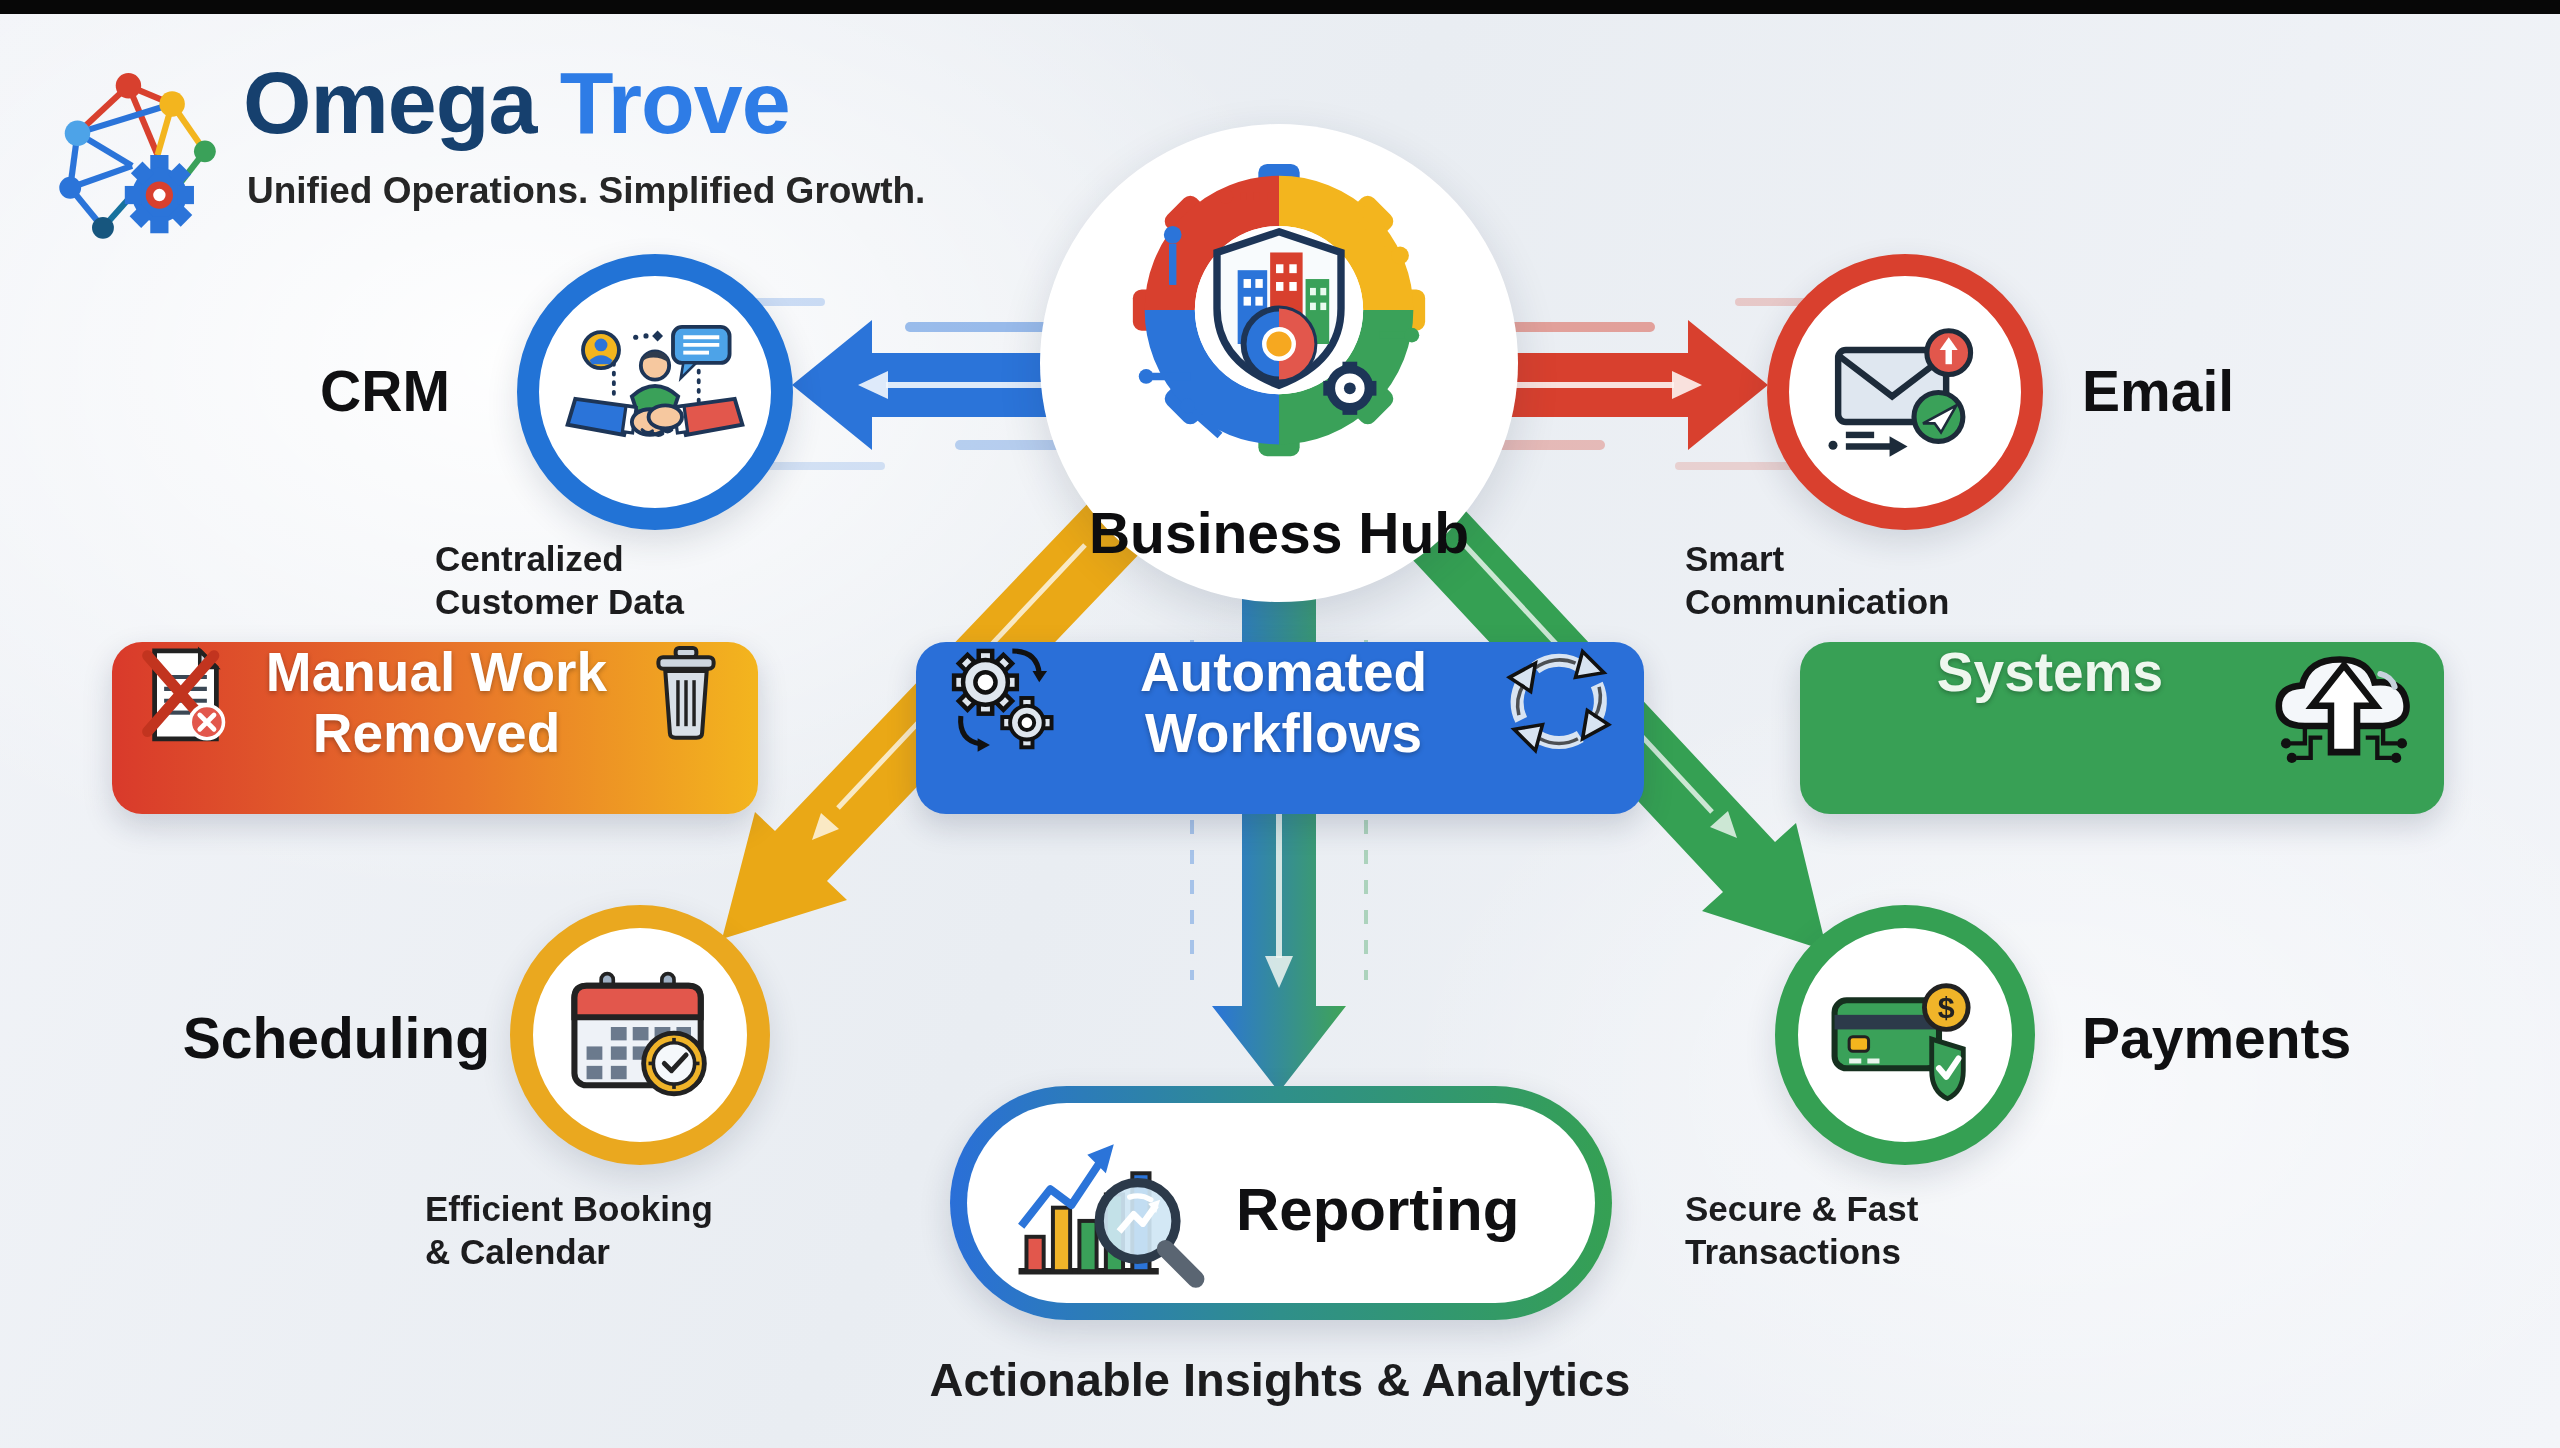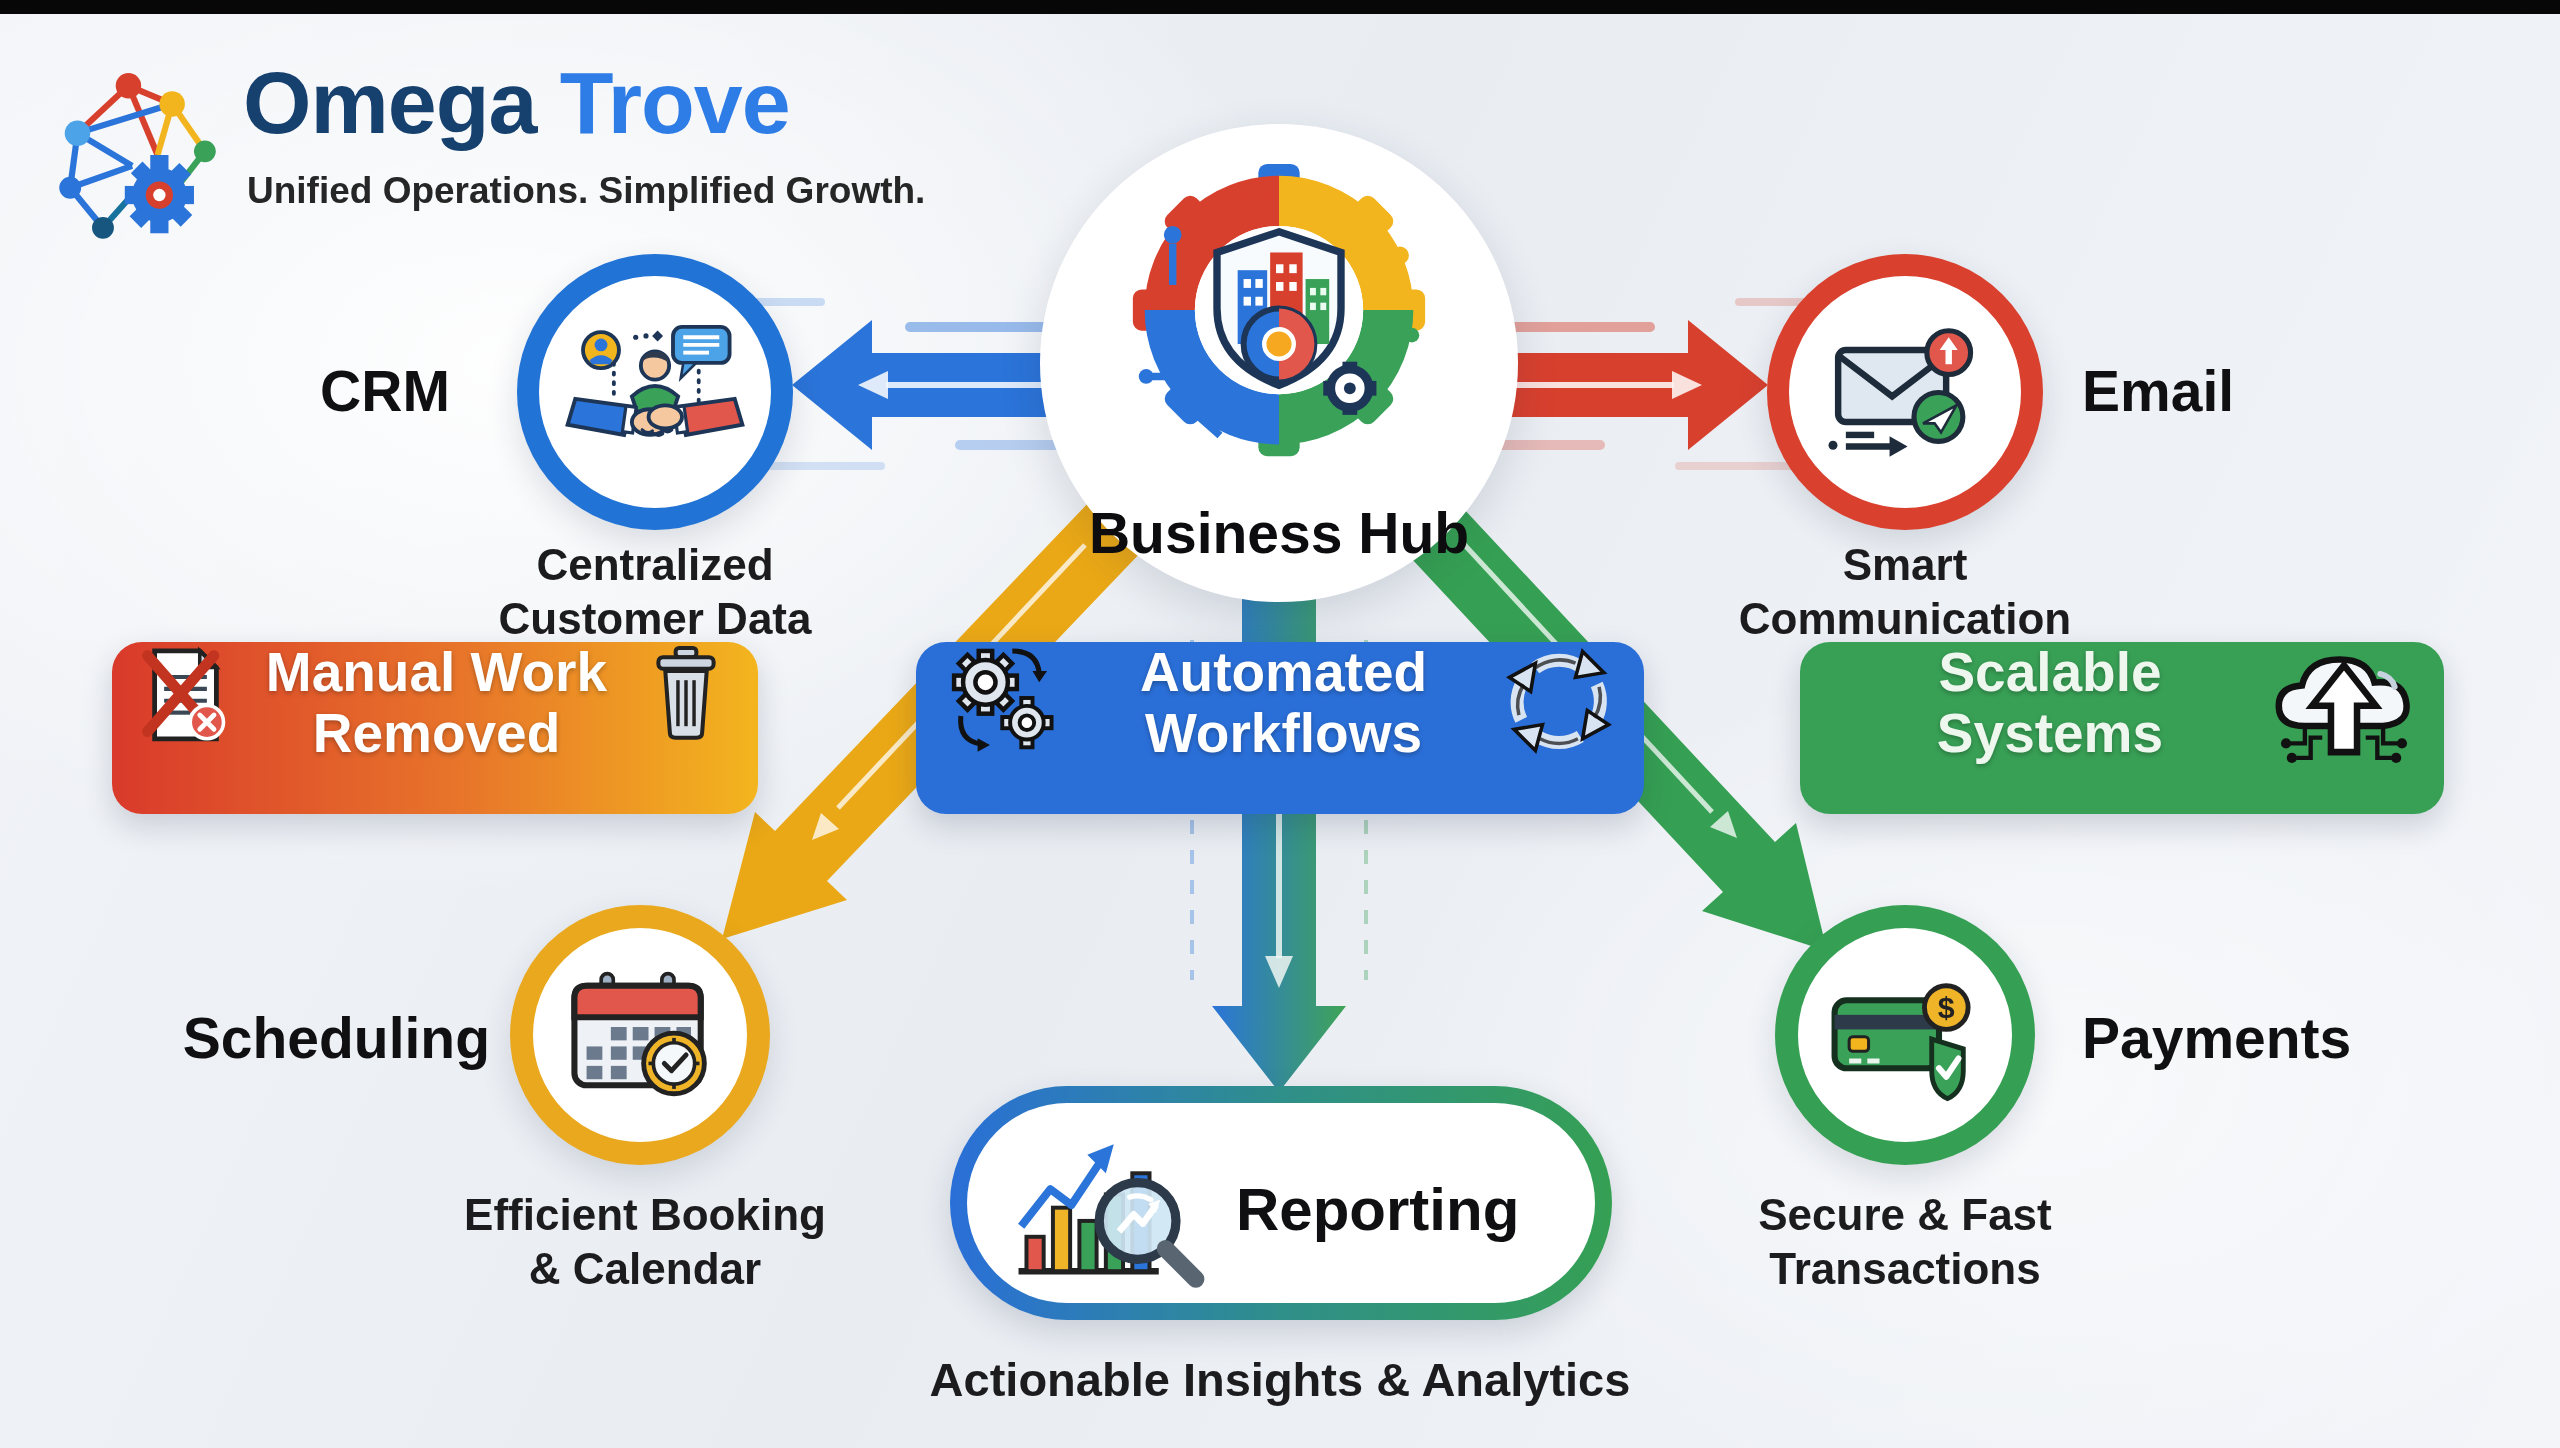--- a/index.html
+++ b/index.html
@@ -30,21 +30,21 @@
     display:flex;align-items:center;justify-content:center;box-shadow:0 12px 32px rgba(25,40,70,.14);z-index:2;}
   .ring-crm{left:517px;top:254px;width:276px;height:276px;border:22px solid #2273d6;}
   .ring-email{left:1767px;top:254px;width:276px;height:276px;border:22px solid #d9402e;}
   .ring-scheduling{left:510px;top:905px;width:260px;height:260px;border:23px solid #eaa81f;}
   .ring-payments{left:1775px;top:905px;width:260px;height:260px;border:23px solid #35a053;}
   .node-label{position:absolute;font-size:57px;font-weight:800;color:#101012;z-index:4;}
   .label-crm{left:275px;top:358px;width:220px;text-align:center;}
   .label-email{left:2082px;top:358px;width:330px;text-align:left;}
   .label-scheduling{left:160px;top:1005px;width:330px;text-align:right;}
   .label-payments{left:2082px;top:1005px;width:380px;text-align:left;}
-  .caption{position:absolute;font-size:44px;font-weight:600;color:#1c1c1e;text-align:center;line-height:1.22;z-index:4;}
+  .caption{position:absolute;font-size:35px;font-weight:600;color:#1c1c1e;line-height:1.22;z-index:4;}
   .caption span{display:block;}
   .cap-crm{left:435px;top:538px;width:440px;}
   .cap-email{left:1685px;top:538px;width:440px;}
   .cap-scheduling{left:425px;top:1188px;width:440px;}
   .cap-payments{left:1685px;top:1188px;width:440px;}
 
   
   .banner{position:absolute;top:642px;height:172px;border-radius:30px;display:flex;align-items:flex-start;
     box-shadow:0 12px 30px rgba(25,40,70,.18);z-index:3;box-sizing:border-box;}
   .banner-text{flex:1;text-align:center;font-size:55px;font-weight:800;color:#fff;line-height:1.1;
@@ -414,21 +414,20 @@
         <path d="M30 22 A34 34 0 0 1 64 18" opacity="0.7"></path>
         <path d="M84 38 A34 34 0 0 1 80 64" opacity="0.7"></path>
         <path d="M66 82 A34 34 0 0 1 34 82" opacity="0.7"></path>
         <path d="M16 62 A34 34 0 0 1 20 36" opacity="0.7"></path>
       </g>
     </svg>
   </div>
 
   <div class="banner banner-scalable" style="background: rgb(56, 160, 85);">
     <div class="banner-text">
-      <span>Scalable</span>
       <span>Systems</span>
     </div>
     <svg width="160" height="142" viewBox="0 0 110 98">
       <path d="M28 58 Q10 58 10 44 Q10 31 26 30 Q30 12 52 12 Q72 12 76 28 Q96 26 98 42 Q100 56 82 58 Z" fill="#f4f7fa" stroke="#111" stroke-width="4.5"></path>
       <path d="M80 22 q8 2 10 9" stroke="#c6d2dd" stroke-width="4" fill="none" stroke-linecap="round"></path>
       <polygon points="55,16 33,44 46,44 46,76 64,76 64,44 77,44" fill="#fff" stroke="#111" stroke-width="4.5"></polygon>
       <g stroke="#111" stroke-width="3" fill="none">
         <path d="M40 58 H28 V70 H18"></path>
         <path d="M40 66 H32 V80 H22"></path>
         <path d="M70 58 H82 V70 H92"></path>

